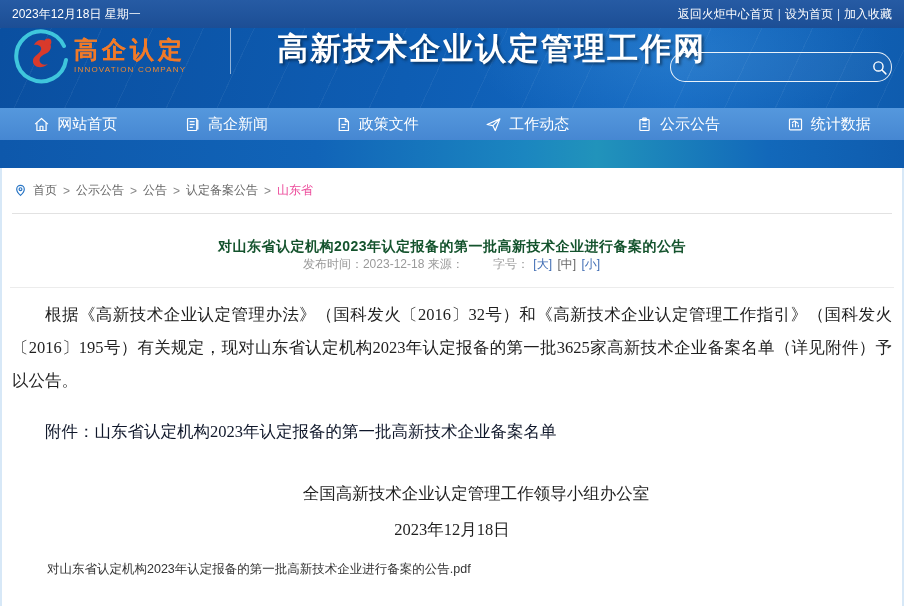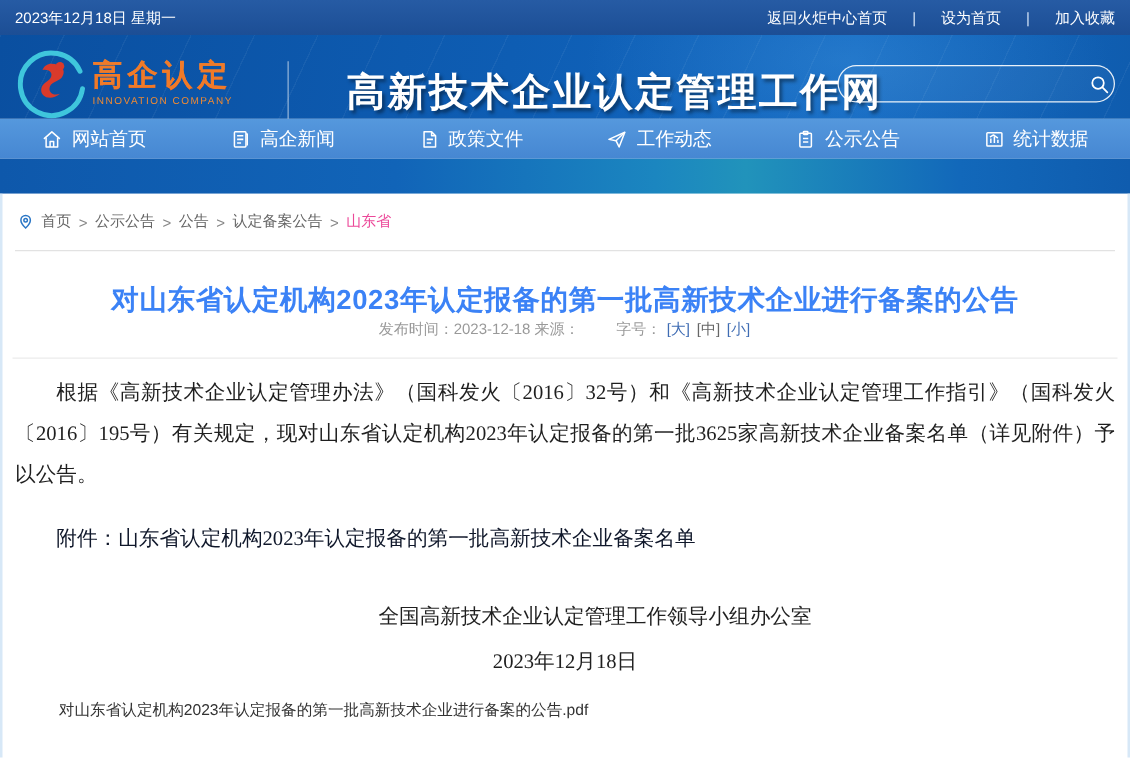--- a/index.html
+++ b/index.html
@@ -3,31 +3,31 @@
 <meta charset="utf-8">
 <style>
   * { margin:0; padding:0; box-sizing:border-box; }
   html,body { width:904px; height:606px; overflow:hidden; background:#fff;
               font-family:"Liberation Sans","DejaVu Sans",sans-serif; }
 
   
   .topbar { height:28px; background:linear-gradient(180deg,#265ba4,#1c4e95);
             color:#fff; font-size:12px; display:flex; align-items:center;
             justify-content:space-between; padding:0 12px; }
-  .topbar-right { display:flex; align-items:center; gap:20px; }
+  .topbar-right { display:flex; align-items:center; gap:4px; }
   .topbar-right a { color:#fff; text-decoration:none; cursor:pointer; }
   .topbar-sep { color:#cfe0f5; }
 
   
-  .header { height:67px; position:relative;
+  .header { height:80px; position:relative;
             background:
               radial-gradient(ellipse 300px 120px at 75% 30%, rgba(90,170,230,.25), rgba(0,0,0,0) 70%),
               repeating-linear-gradient(115deg, rgba(255,255,255,.05) 0 1px, rgba(255,255,255,0) 1px 46px),
               linear-gradient(100deg,#0a4fa0 0%,#0e5db3 45%,#1268c2 75%,#0f5cae 100%);
-            display:flex; align-items:flex-end;gap:32px; }
+            display:flex; align-items:flex-start;gap:32px; }
   .logo-wrap { display:flex; align-items:center; margin-left:14px; }
   .logo-badge { width:56px; height:56px; }
   .logo-text { margin-left:4px; line-height:1; }
   .logo-cn { font-size:24px; font-weight:bold; letter-spacing:4px;
              background:linear-gradient(180deg,#ff9a3c,#e8541e);
              -webkit-background-clip:text; background-clip:text; color:#f07a28;
              font-family:"Liberation Serif","DejaVu Serif",serif; }
   .logo-en { font-size:8px; color:#ef8a33; letter-spacing:1.2px; margin-top:4px; }
   .logo-divider { width:1px; height:46px; background:rgba(255,255,255,.55); margin:0 14px 0 12px; }
   .site-title { color:#fff; font-size:31px; font-weight:bold; letter-spacing:2px;
@@ -54,21 +54,21 @@
   
   .content { height:552px; background:#fff; border-left:2px solid #d7e8f7;
              border-right:2px solid #d7e8f7; position:relative; }
   .breadcrumb { display:flex; align-items:center; gap:6px; padding:14px 10px 10px 12px;
                 font-size:12px; color:#666; }
   .breadcrumb a { color:#666; text-decoration:none; cursor:pointer; }
   .breadcrumb a.current { color:#ec4899; }
   .crumb-sep { color:#888; }
   .rule { border:none; border-top:1px solid #e2e2e2; margin:4px 10px 0 10px; }
 
-  .article-title { text-align:center; font-size:22px; font-weight:bold; color:#3b82f6;
+  .article-title { text-align:center; font-size:14px; font-weight:bold; color:#14532d;
                    margin-top:24px; letter-spacing:.5px; }
   .article-meta { text-align:center; font-size:12px; color:#999; margin-top:0; }
   .article-meta .sz { margin-left:26px; }
   .size-link { text-decoration:none; cursor:pointer; margin:0 1px; }
   .size-big { color:#3f6cb3; } .size-mid { color:#666; } .size-small { color:#3f6cb3; }
   .meta-rule { border:none; border-top:1px solid #ececec; margin:14px 8px 0 8px; }
 
   .article-body { font-family:"Liberation Serif","DejaVu Serif",serif;
                   font-size:16.5px; color:#1f1f1f; line-height:33px;
                   margin:10px 10px 0 10px; text-align:justify; }

